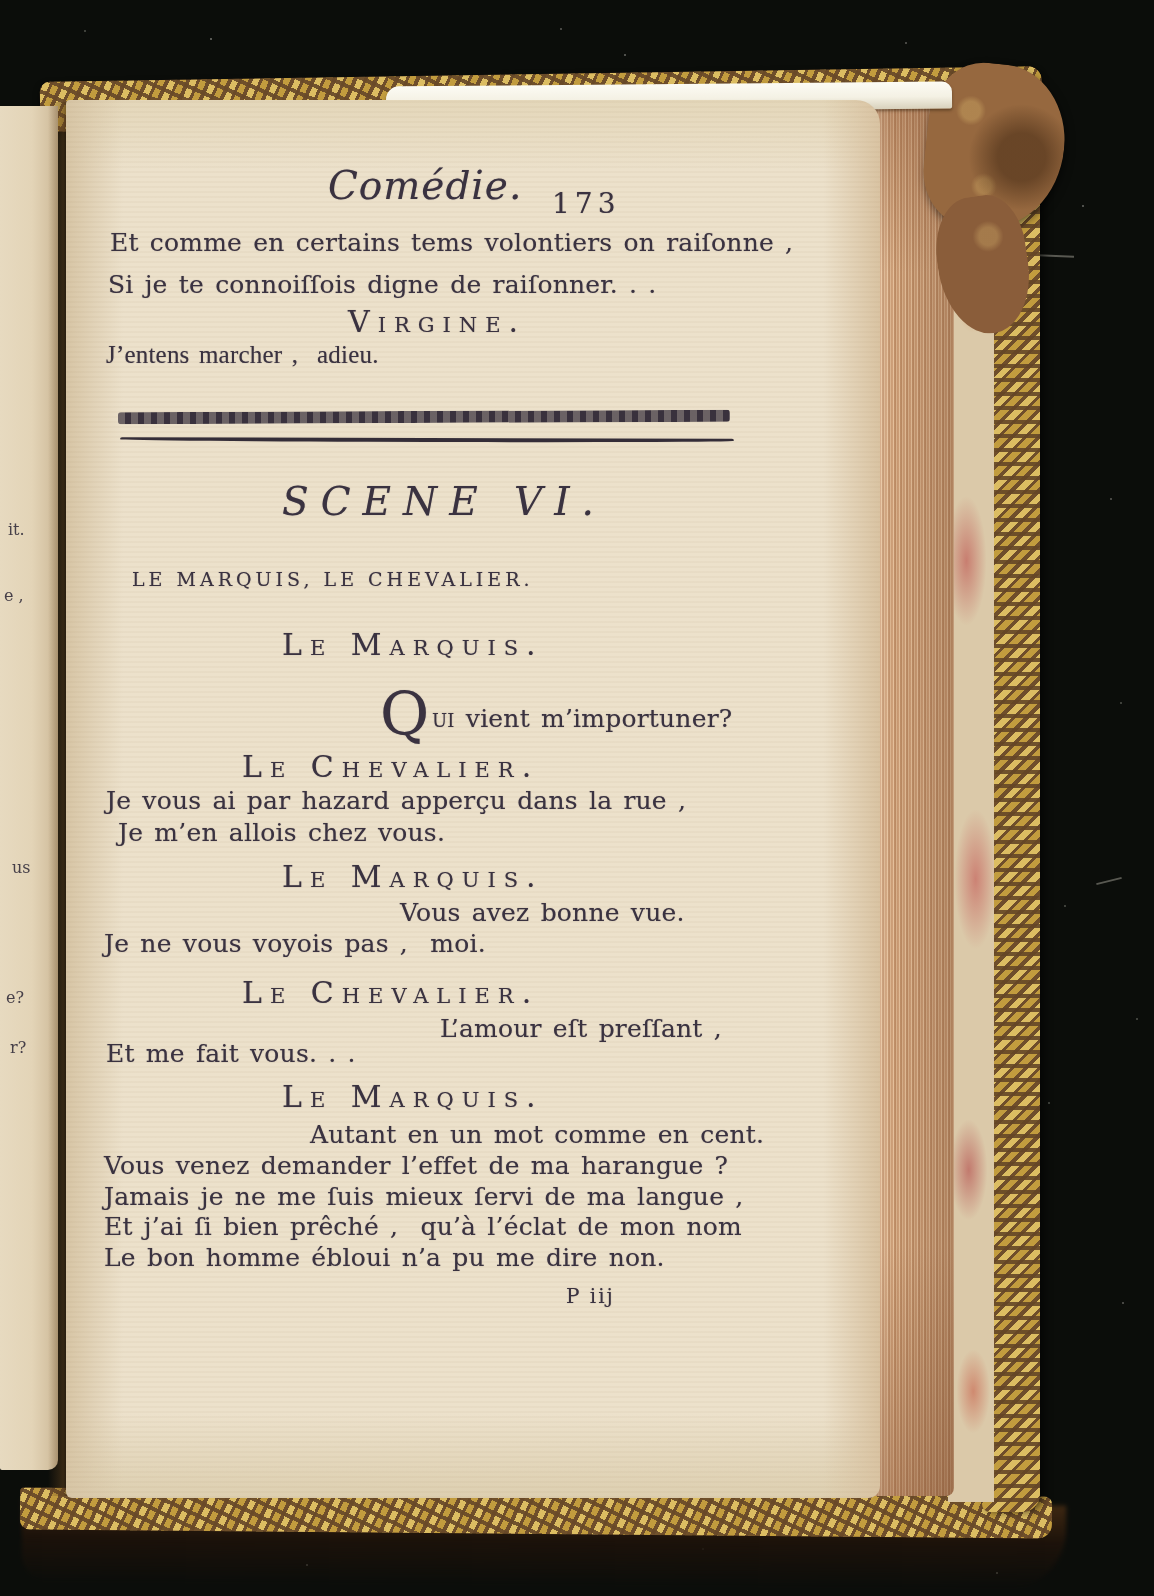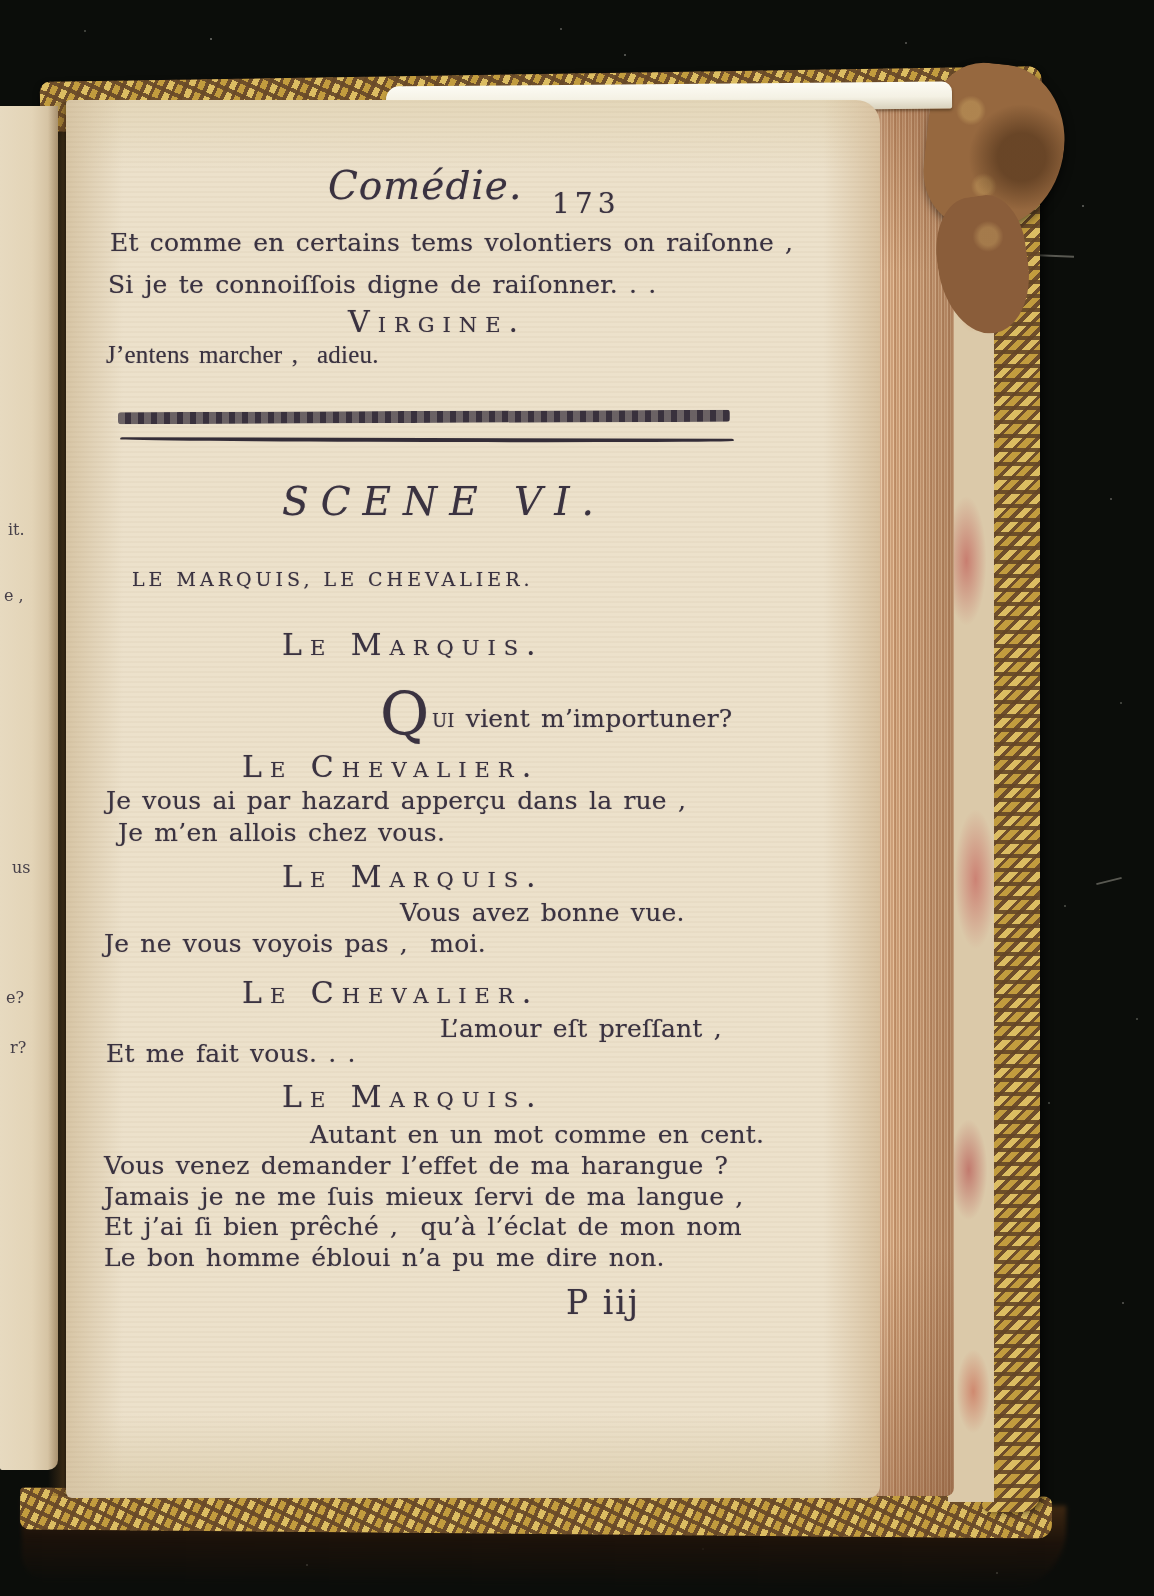--- a/index.html
+++ b/index.html
@@ -102,21 +102,21 @@
   .txt{position:absolute;color:#3a3240;line-height:1;white-space:pre;
     text-shadow:0 0 1px rgba(58,50,64,.45);}
   .bl{font-size:25px;word-spacing:3px;letter-spacing:.2px;}
   .hdr{font-style:italic;font-size:39px;letter-spacing:1px;}
   .pno{font-size:28px;letter-spacing:5px;}
   .spk{font-variant:small-caps;font-size:30px;letter-spacing:8px;}
   .scene{font-style:italic;font-size:39px;letter-spacing:12px;}
   .cast{font-size:19px;letter-spacing:4px;}
   .dropQ{font-size:60px;}
   .sc{font-variant:small-caps;}
-  .sig{font-size:33px;letter-spacing:2px;}
+  .sig{font-size:20px;letter-spacing:2px;}
   .frag{position:absolute;color:#474049;font-size:16px;line-height:1;white-space:pre;}
 
   .rule{position:absolute;}
   .rule-thick{left:118px;top:411px;width:612px;height:12px;border-radius:3px;
     transform:rotate(-0.25deg);
     background:
       repeating-linear-gradient(90deg, rgba(236,225,203,.28) 0 7px, rgba(0,0,0,0) 7px 13px),
       #39313d;}
   .rule-thin{left:120px;top:438px;width:614px;height:4px;border-radius:2px 2px 50% 50%;
     transform:rotate(.15deg);background:#342d38;}

